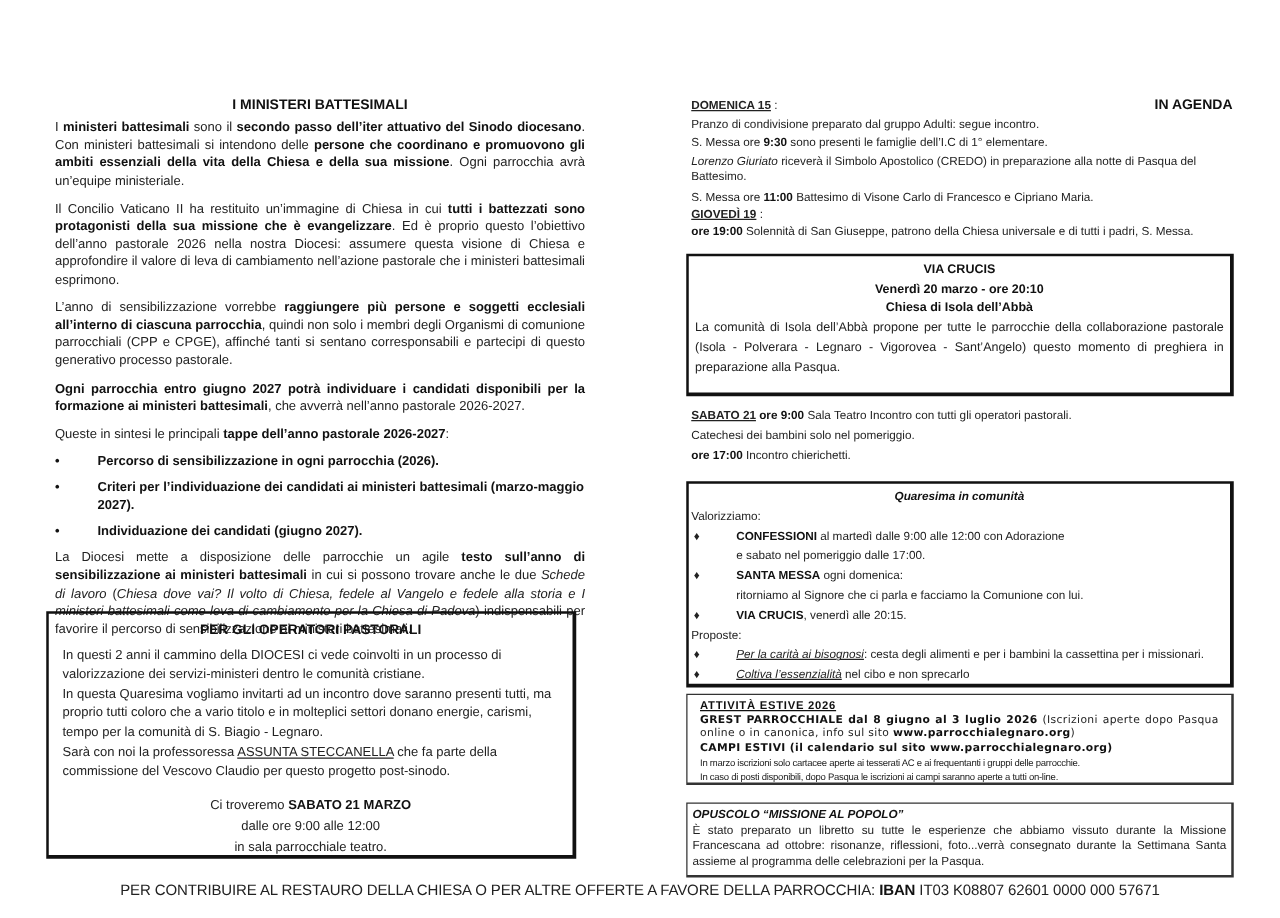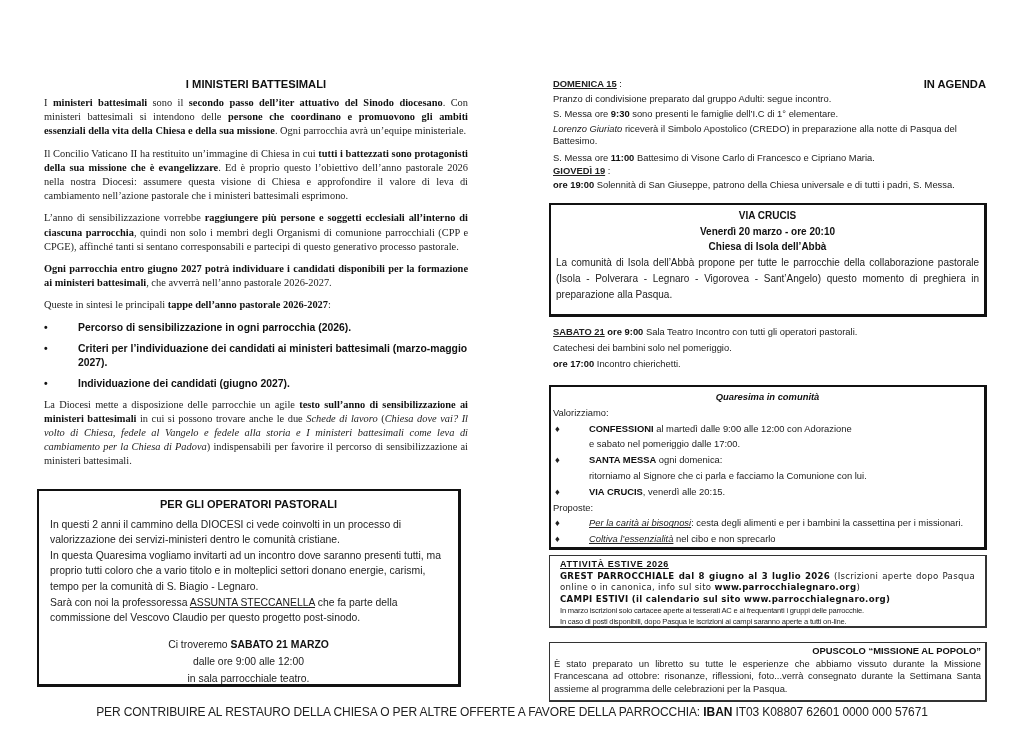--- a/index.html
+++ b/index.html
@@ -5,21 +5,21 @@
     html, body { margin: 0; padding: 0; background: #ffffff; }
     body {
       width: 1024px; height: 734px; position: relative; overflow: hidden;
       font-family: "Liberation Sans", "DejaVu Sans", sans-serif;
       color: #222; font-size: 10.4px;
     }
     b { font-weight: bold; color: #111; }
     .col { position: absolute; }
     .left { left: 44px; top: 40px; width: 424px; margin-top: 38px; }
     h2.sec-title { font-size: 11.2px; font-weight: bold; text-align: center; margin: 0 0 6px 0; color: #111; }
-    .left p { margin: 0 0 8px 0; line-height: 14.2px; text-align: justify; font-family: Liberation Serif, serif; }
+    .left p { margin: 0 0 8px 0; line-height: 14.2px; text-align: justify; }
     .bullets { margin: 0 0 6px 0; padding: 0; list-style: none; }
     .bullets li { position: relative; padding-left: 34px; line-height: 14px; margin-bottom: 7px; font-weight: bold; color: #111; }
     .bullets li .dot { position: absolute; left: 0; top: 0; font-weight: bold; }
     .box-op {
       position: absolute; left: 37px; top: 489px; width: 424px; height: 198px;
       border: 2px solid #111; border-right-width: 3px; border-bottom-width: 3px;
       padding: 6px 11px; box-sizing: border-box; line-height: 15.6px;
     }
     .box-op h3 { font-size: 11px; text-align: center; margin: 0 0 4px 0; font-weight: bold; color:#111; }
     .box-op p { margin: 0; }
@@ -52,21 +52,21 @@
       padding: 3px 10px; font-size: 9px; line-height: 11.5px;
     }
     .box-est .et { font-weight: bold; text-decoration: underline; letter-spacing: 0.6px; color:#111; }
     .box-est .mono { font-family: "DejaVu Sans", sans-serif; letter-spacing: 0.3px; font-size: 8.6px; }
     .box-est .small { font-size: 7.6px; line-height: 11px; letter-spacing: -0.2px; }
     .box-opu {
       position: absolute; left: 549px; top: 642px; width: 438px; height: 60px;
       border: 1px solid #333; border-right-width: 2px; border-bottom-width: 2px; box-sizing: border-box;
       padding: 2px 4px; font-size: 9.4px; line-height: 12.5px;
     }
-    .box-opu .ot { text-align: right; font-weight: bold; color:#111; }
+    .box-opu .ot { text-align: left; font-weight: bold; color:#111;font-style:italic; }
     .box-opu .j { text-align: justify; }
     .footer { position: absolute; left: 0; width: 1024px; top: 705px; text-align: center; font-size: 12px; color: #222; letter-spacing: -0.1px; }
   </style>
 </head>
 <body>
 
 <div class="col left">
   <h2 class="sec-title">I MINISTERI BATTESIMALI</h2>
   <p><span>I </span><b>ministeri battesimali</b><span> sono il </span><b>secondo passo dell’iter attuativo del Sinodo diocesano</b><span>. Con ministeri battesimali si intendono delle </span><b>persone che coordinano e promuovono gli ambiti essenziali della vita della Chiesa e della sua missione</b><span>. Ogni parrocchia avrà un’equipe ministeriale.</span></p>
   <p><span>Il Concilio Vaticano II ha restituito un’immagine di Chiesa in cui </span><b>tutti i battezzati sono protagonisti della sua missione che è evangelizzare</b><span>. Ed è proprio questo l’obiettivo dell’anno pastorale 2026 nella nostra Diocesi: assumere questa visione di Chiesa e approfondire il valore di leva di cambiamento nell’azione pastorale che i ministeri battesimali esprimono.</span></p>

